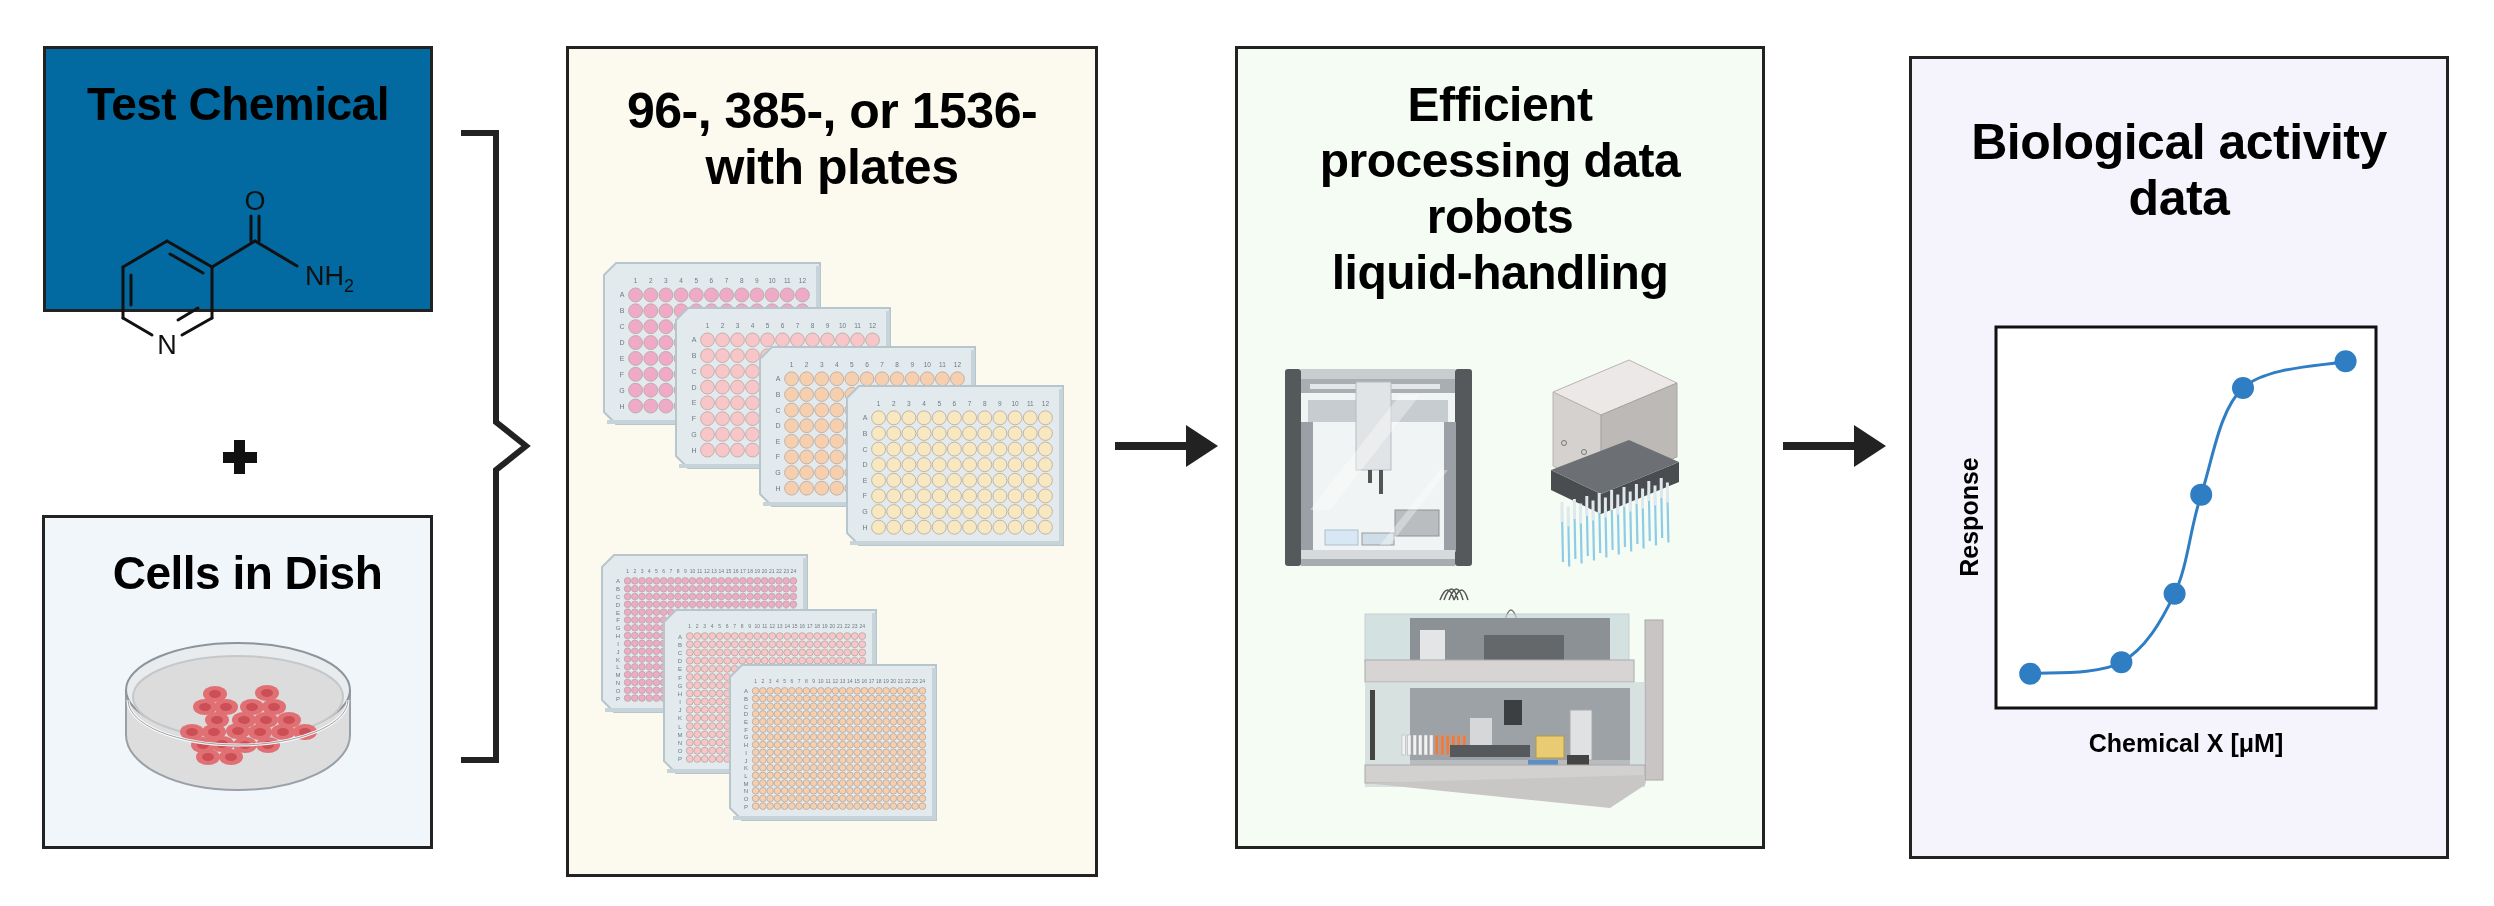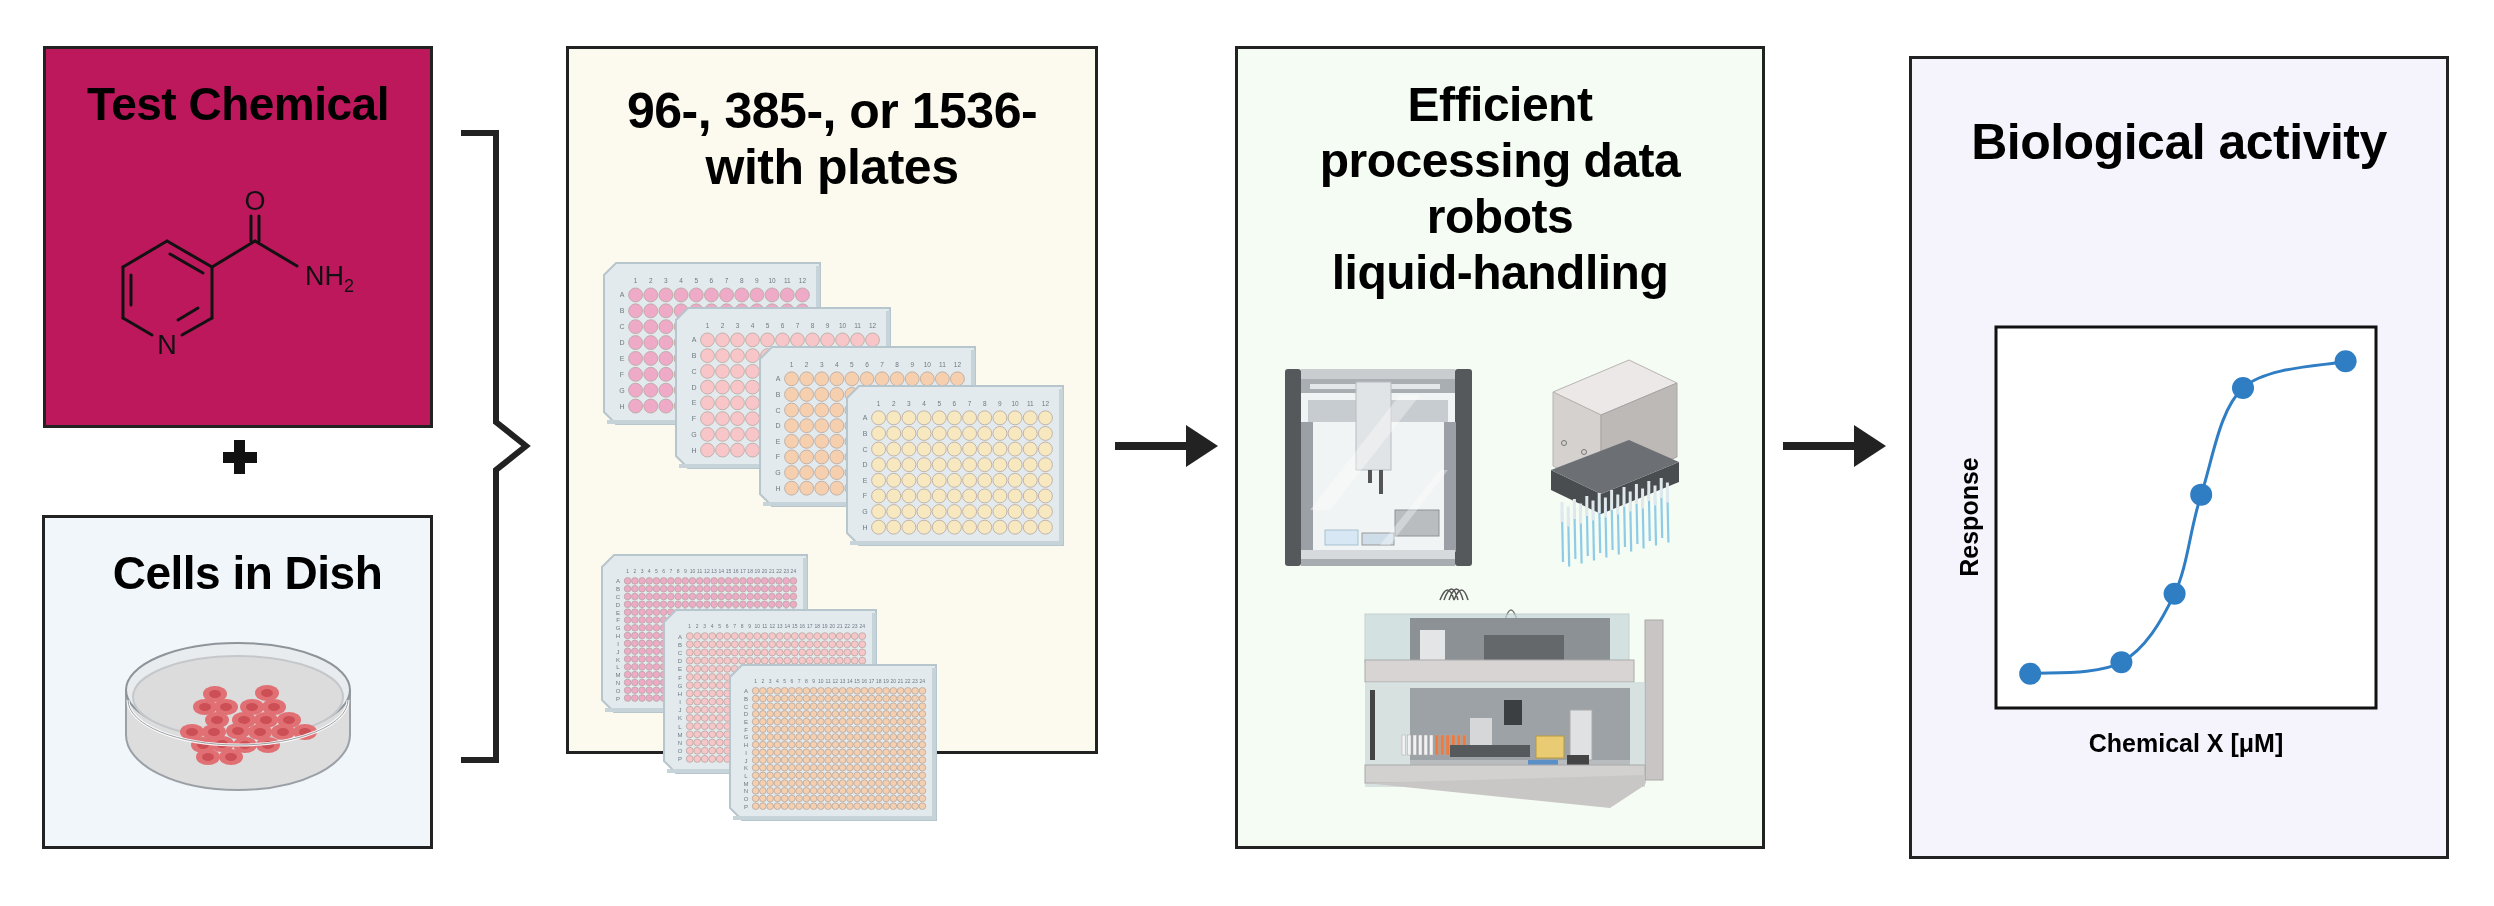--- a/index.html
+++ b/index.html
@@ -2,23 +2,23 @@
 <html><head>
 <meta charset="utf-8">
 <style>
   html, body { margin: 0; padding: 0; background: #ffffff; }
   body { width: 2494px; height: 906px; position: relative; overflow: hidden;
          font-family: "Liberation Sans", "DejaVu Sans", sans-serif; }
   .panel { position: absolute; box-sizing: border-box; border: 3px solid #222222; }
   .title { position: absolute; left: 0; right: 0; text-align: center; font-weight: bold;
            color: #000; font-family: "Liberation Sans", "DejaVu Sans", sans-serif; letter-spacing: -0.5px; }
   .title span { display: block; }
-  #box-chem { left: 43px; top: 46px; width: 390px; height: 382px; background: #be185d; }
+  #box-chem { left: 43px; top: 46px; width: 390px; height: 266px; background: #0369a1; }
   #box-cells { left: 42px; top: 515px; width: 391px; height: 334px; background: #f1f6fb; }
-  #panel-plates { left: 566px; top: 46px; width: 532px; height: 708px; background: #fcfaee; }
+  #panel-plates { left: 566px; top: 46px; width: 532px; height: 831px; background: #fcfaee; }
   #panel-robots { left: 1235px; top: 46px; width: 530px; height: 803px; background: #f4fcf3; padding-left: 12px; }
   #panel-bio { left: 1909px; top: 46px; width: 540px; height: 803px; background: #f5f4fc; margin-top: 10px; }
   .abs { position: absolute; }
   svg text { font-family: "Liberation Sans", "DejaVu Sans", sans-serif; }
 </style>
 </head>
 <body>
 
 <div class="panel" id="box-chem">
   <div class="title" style="top:28px;font-size:46px;">Test Chemical</div>
@@ -2064,20 +2064,21 @@
 </div>
 
 <svg class="abs" style="left:1778px;top:420px;" width="120" height="60">
   <rect x="5" y="22" width="75" height="8" fill="#222"></rect>
   <polygon points="76,5 108,26 76,47" fill="#222"></polygon>
 </svg>
 
 <div class="panel" id="panel-bio">
   <div class="title" style="top:55px;font-size:50px;line-height:56px;">
     <span>Biological activity</span>
+    <span>data</span>
   </div>
   <svg class="abs" id="chart-svg" style="left:-3px;top:-3px;" width="540" height="803" viewBox="1909 46 540 803">
     <rect x="1996" y="317" width="380" height="381" fill="#ffffff" stroke="#111" stroke-width="3"></rect>
     <path id="curve-path" fill="none" stroke-width="3" d="M 2030.2 663.71 C 2045.4 661.8050000000001, 2097.3333333333335 665.615, 2121.4 652.28 C 2145.4666666666667 638.9449999999999, 2161.3 611.6400000000001, 2174.6 583.7 C 2187.8999999999996 555.76, 2189.7999999999997 518.93, 2201.2 484.64 C 2212.6 450.34999999999997, 2218.9333333333334 400.18500000000006, 2243 377.96000000000004 C 2267.0666666666666 355.735, 2328.5 355.73499999999996, 2345.6 351.28999999999996" stroke="#2f7ec4"></path>
     <g id="points-group">
         <circle cx="2030.2" cy="663.71" r="11" fill="#2f7ec4"></circle>
         <circle cx="2121.4" cy="652.28" r="11" fill="#2f7ec4"></circle>
         <circle cx="2174.6" cy="583.7" r="11" fill="#2f7ec4"></circle>
         <circle cx="2201.2" cy="484.64" r="11" fill="#2f7ec4"></circle>
         <circle cx="2243" cy="377.96000000000004" r="11" fill="#2f7ec4"></circle>

